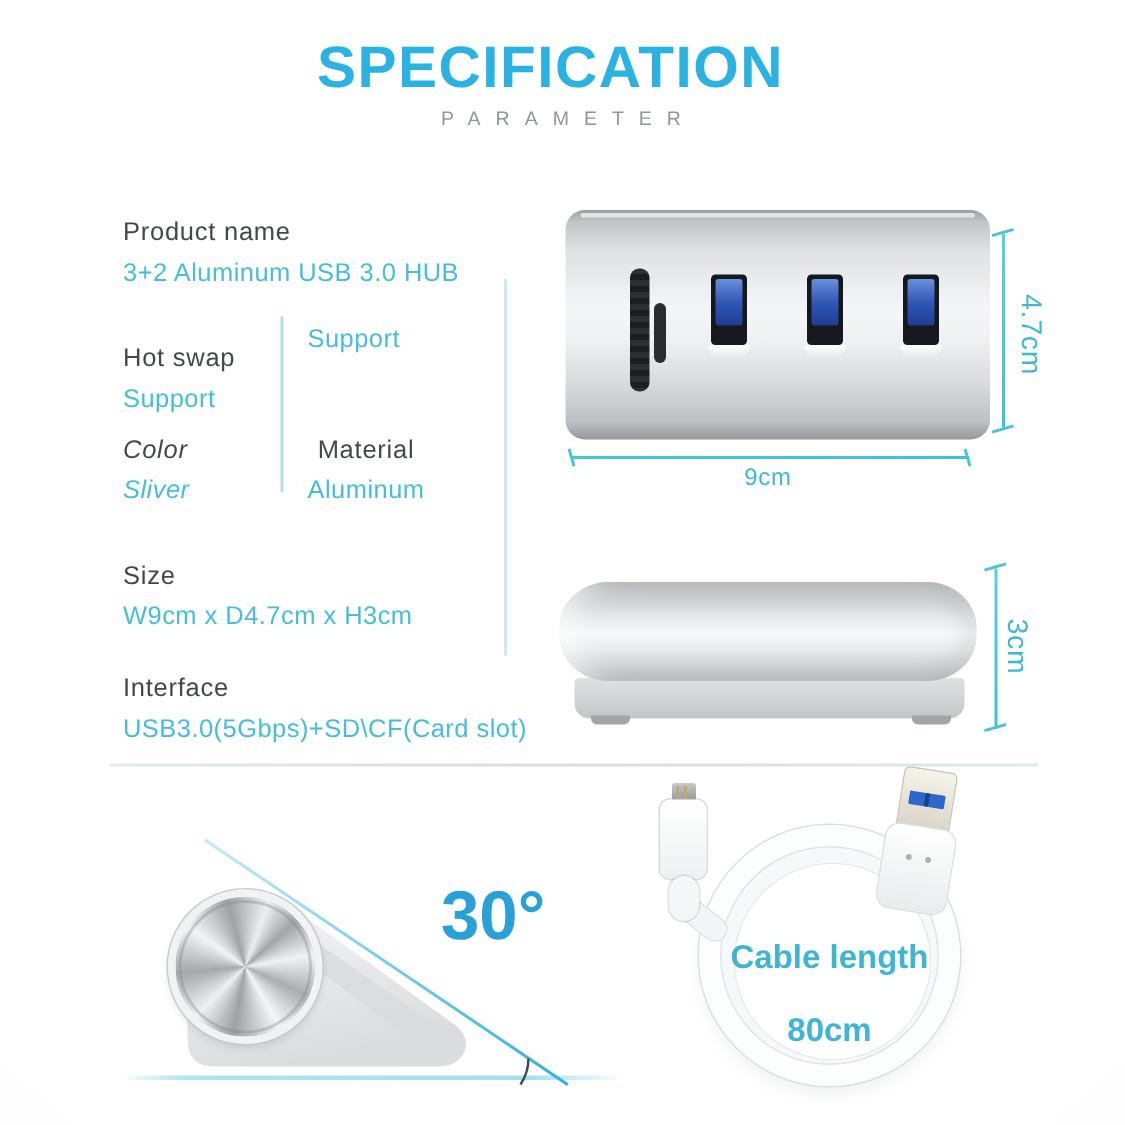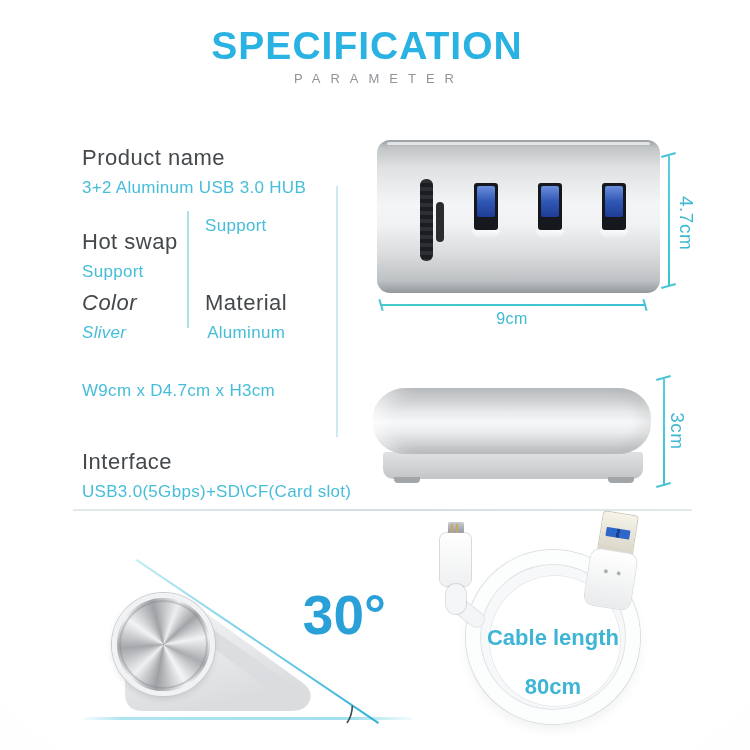--- a/index.html
+++ b/index.html
@@ -8,21 +8,21 @@
     background:radial-gradient(130% 130% at 50% 40%, #ffffff 55%, #f1f2f3 100%);}
 
   
   .title{position:absolute;left:0;top:24px;width:734px;text-align:center;
     font-size:39px;font-weight:bold;letter-spacing:1px;color:#29b2e2;}
   .subtitle{position:absolute;left:0;top:71px;width:748px;text-align:center;
     font-size:13px;color:#90959a;letter-spacing:10px;text-indent:10px;}
 
   
   .spec{position:absolute;}
-  .spec-label{font-size:22px;color:#44484b;letter-spacing:.5px;}
+  .spec-label{font-size:17px;color:#44484b;letter-spacing:.5px;}
   .spec-value{font-size:17px;color:#47bed9;letter-spacing:.3px;margin-top:7px;white-space:nowrap;}
   .vdiv1{position:absolute;left:187px;top:211px;width:2px;height:117px;background:#aee0ea;}
   .vdiv2{position:absolute;left:336px;top:186px;width:2px;height:251px;background:#cdeaf2;}
   .hsep{position:absolute;left:73px;top:509px;width:619px;height:2px;
     background:linear-gradient(90deg,#e4eaec,#d4dde1 50%,#e4eaec);}
 
   
   .hub-front{position:absolute;left:377px;top:140px;width:283px;height:153px;border-radius:13px;
     background:linear-gradient(180deg,#9b9ea1 0,#c2c5c7 5%,#dfe1e2 18%,#f4f5f6 42%,#f1f2f3 55%,#d9dbdd 75%,#bec1c3 92%,#95989b 100%);}
   .hub-front::before{content:"";position:absolute;left:10px;right:10px;top:2px;height:3px;
@@ -60,22 +60,22 @@
   .diagonal{position:absolute;left:137px;top:559px;width:292px;height:2px;transform-origin:0 0;
     transform:rotate(34deg);background:linear-gradient(90deg,rgba(142,220,236,.55),#2fb0da);}
   .stand-svg{position:absolute;left:108px;top:588px;}
   .disc{position:absolute;left:112px;top:593px;width:103px;height:103px;border-radius:50%;
     border:5px solid #f1f2f3;box-sizing:border-box;
     box-shadow:0 0 0 1px #c6c9cb,0 3px 6px rgba(0,0,0,.10);
     background:conic-gradient(from 20deg,#eceeef 0deg,#a2a5a8 28deg,#f1f2f3 60deg,#aaadb0 95deg,#f4f5f6 130deg,#9ea1a4 170deg,#eef0f1 205deg,#a5a8ab 245deg,#f2f3f4 285deg,#a0a3a6 325deg,#eceeef 360deg);}
   .disc::after{content:"";position:absolute;inset:2px;border-radius:50%;
     box-shadow:inset 0 0 0 2px rgba(130,134,138,.35);}
   .angle-arc{position:absolute;left:336px;top:687px;}
-  .angle-label{position:absolute;left:294px;top:583px;width:92px;text-align:right;
-    font-size:55px;font-weight:600;color:#2aa0d9;}
+  .angle-label{position:absolute;left:294px;top:583px;width:92px;text-align:left;
+    font-size:46px;font-weight:600;color:#2aa0d9;}
 
   
   .ring-outer{position:absolute;left:466px;top:550px;width:174px;height:174px;border-radius:50%;
     border:14px solid #fcfdfd;box-sizing:border-box;z-index:2;
     box-shadow:0 0 0 1px #d9dde0, inset 0 0 0 1px #dfe3e6, 0 6px 10px rgba(140,150,155,.12);}
   .ring-inner{position:absolute;left:478px;top:564px;width:154px;height:154px;border-radius:50%;
     border:11px solid #f6f8f9;box-sizing:border-box;z-index:1;
     box-shadow:0 0 0 1px #e2e6e9, inset 0 0 0 1px #e6eaec;}
   .microb-tip{position:absolute;left:448px;top:522px;width:16px;height:13px;border-radius:2px;z-index:3;
     background:linear-gradient(180deg,#c8cbce,#8e9194);}
@@ -122,20 +122,21 @@
   </div>
   <div class="spec" style="left:82px;top:290px;font-style:italic;">
     <div class="spec-label">Color</div>
     <div class="spec-value">Sliver</div>
   </div>
   <div class="spec" style="left:205px;top:290px;text-align:center;">
     <div class="spec-label">Material</div>
     <div class="spec-value">Aluminum</div>
   </div>
   <div class="spec" style="left:82px;top:374px;">
+    <div class="spec-label">Size</div>
     <div class="spec-value">W9cm x D4.7cm x H3cm</div>
   </div>
   <div class="spec" style="left:82px;top:449px;">
     <div class="spec-label">Interface</div>
     <div class="spec-value">USB3.0(5Gbps)+SD\CF(Card slot)</div>
   </div>
 
   <div class="vdiv1"></div>
   <div class="vdiv2"></div>
   <div class="hsep"></div>

